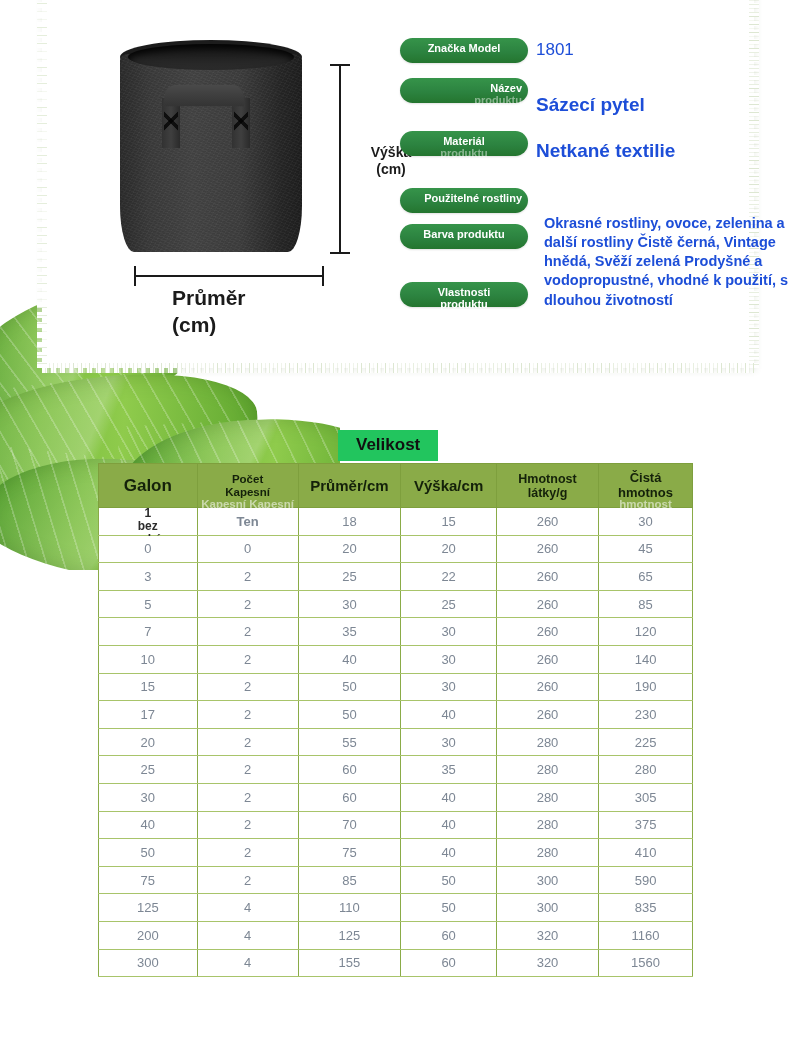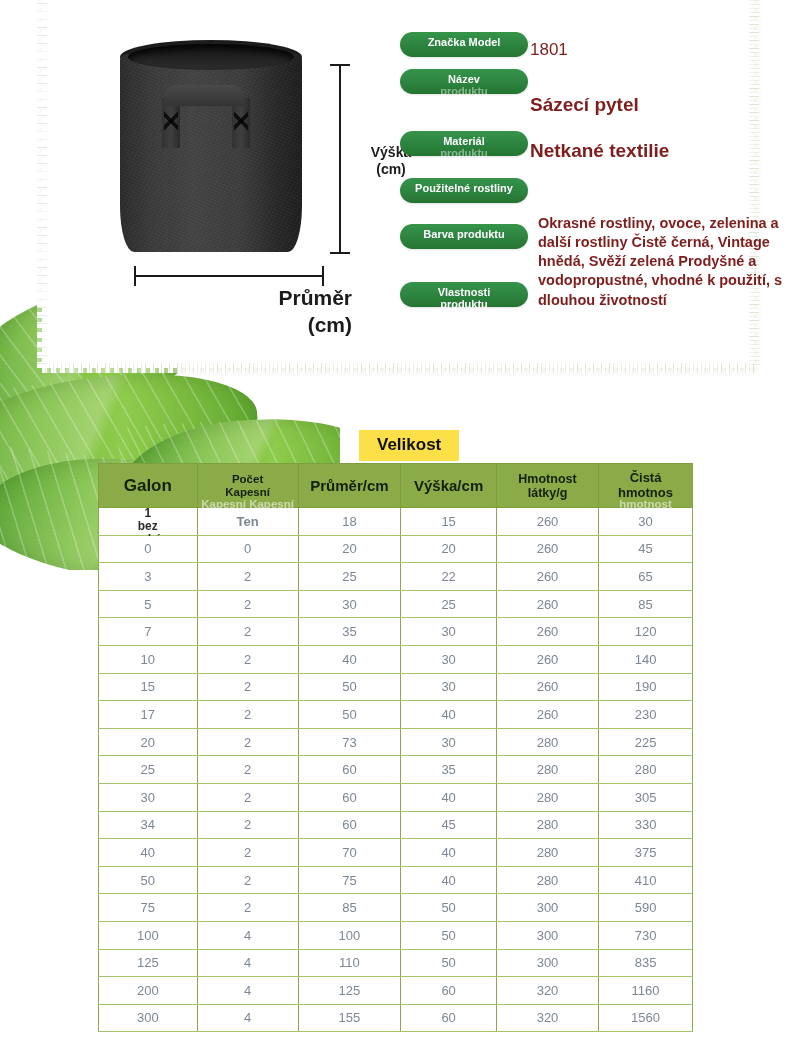--- a/index.html
+++ b/index.html
@@ -183,21 +183,21 @@
   .dim-h::before { left: 0; }
   .dim-h::after  { right: 0; }
 
   .label-height {
     position: absolute; left: 264px; top: 112px;
     width: 70px; text-align: center;
     font-size: 14px; font-weight: bold; color: #1b1b1b; line-height: 1.18;
   }
   .label-diameter {
     position: absolute; left: 80px; top: 252px;
-    width: 180px; text-align: right;
+    width: 180px; text-align: left;
     font-size: 21px; font-weight: bold; color: #1b1b1b; line-height: 1.3;
   }
 
   
   .spec-area {
     position: absolute;
     left: 318px; top: 46px;
     width: 420px; height: 290px;
   }
   .pill {
@@ -211,47 +211,47 @@
     font-size: 11px; font-weight: bold;
     text-align: center;
     line-height: 1.12;
     box-shadow: 0 1px 2px rgba(0,0,0,.12);
     
     height: 17px;
     overflow: visible;
     white-space: pre-line;
     box-sizing: content-box;
   }
-  .pill-1 { top: 0;   }
-  .pill-2 { top: 37px;  }
+  .pill-1 { top: 6px;   }
+  .pill-2 { top: 46px; text-align: right;  }
   .pill-3 { top: 99px;  }
-  .pill-4 { top: 146px; }
+  .pill-4 { top: 156px; text-align: right; }
   .pill-5 { top: 192px; }
   .pill-6 { top: 250px; }
 
   .pill span.overflow-line {
     display: block;
   }
 
   .spec-value {
     position: absolute;
-    left: 170px;
-    color: #7f1d1d;
+    left: 176px;
+    color: #1d4ed8;
   }
   .v-model    { top: 8px;   font-size: 17px; font-weight: normal; }
   .v-name     { top: 62px;  font-size: 19px; font-weight: bold; }
   .v-material { top: 108px; font-size: 19px; font-weight: bold; }
   .v-desc     { top: 182px; font-size: 14.5px; font-weight: bold; line-height: 1.32; width: 254px; margin-left: 8px; }
 
   
   .size-banner {
     position: absolute;
-    left: 359px; top: 430px;
+    left: 338px; top: 430px;
     padding: 5px 18px 6px;
-    background: #fde047;
+    background: #22c55e;
     color: #111111;
     font-size: 17px; font-weight: bold;
     z-index: 3;
   }
 
   
   .size-table-wrap {
     position: absolute;
     left: 98px; top: 463px;
     width: 595px;
@@ -488,21 +488,21 @@
           <td>17</td>
           <td>2</td>
           <td>50</td>
           <td>40</td>
           <td>260</td>
           <td>230</td>
         </tr>
         <tr>
           <td>20</td>
           <td>2</td>
-          <td>73</td>
+          <td>55</td>
           <td>30</td>
           <td>280</td>
           <td>225</td>
         </tr>
         <tr>
           <td>25</td>
           <td>2</td>
           <td>60</td>
           <td>35</td>
           <td>280</td>
@@ -510,28 +510,20 @@
         </tr>
         <tr>
           <td>30</td>
           <td>2</td>
           <td>60</td>
           <td>40</td>
           <td>280</td>
           <td>305</td>
         </tr>
         <tr>
-          <td>34</td>
-          <td>2</td>
-          <td>60</td>
-          <td>45</td>
-          <td>280</td>
-          <td>330</td>
-        </tr>
-        <tr>
           <td>40</td>
           <td>2</td>
           <td>70</td>
           <td>40</td>
           <td>280</td>
           <td>375</td>
         </tr>
         <tr>
           <td>50</td>
           <td>2</td>
@@ -540,28 +532,20 @@
           <td>280</td>
           <td>410</td>
         </tr>
         <tr>
           <td>75</td>
           <td>2</td>
           <td>85</td>
           <td>50</td>
           <td>300</td>
           <td>590</td>
-        </tr>
-        <tr>
-          <td>100</td>
-          <td>4</td>
-          <td>100</td>
-          <td>50</td>
-          <td>300</td>
-          <td>730</td>
         </tr>
         <tr>
           <td>125</td>
           <td>4</td>
           <td>110</td>
           <td>50</td>
           <td>300</td>
           <td>835</td>
         </tr>
         <tr>

